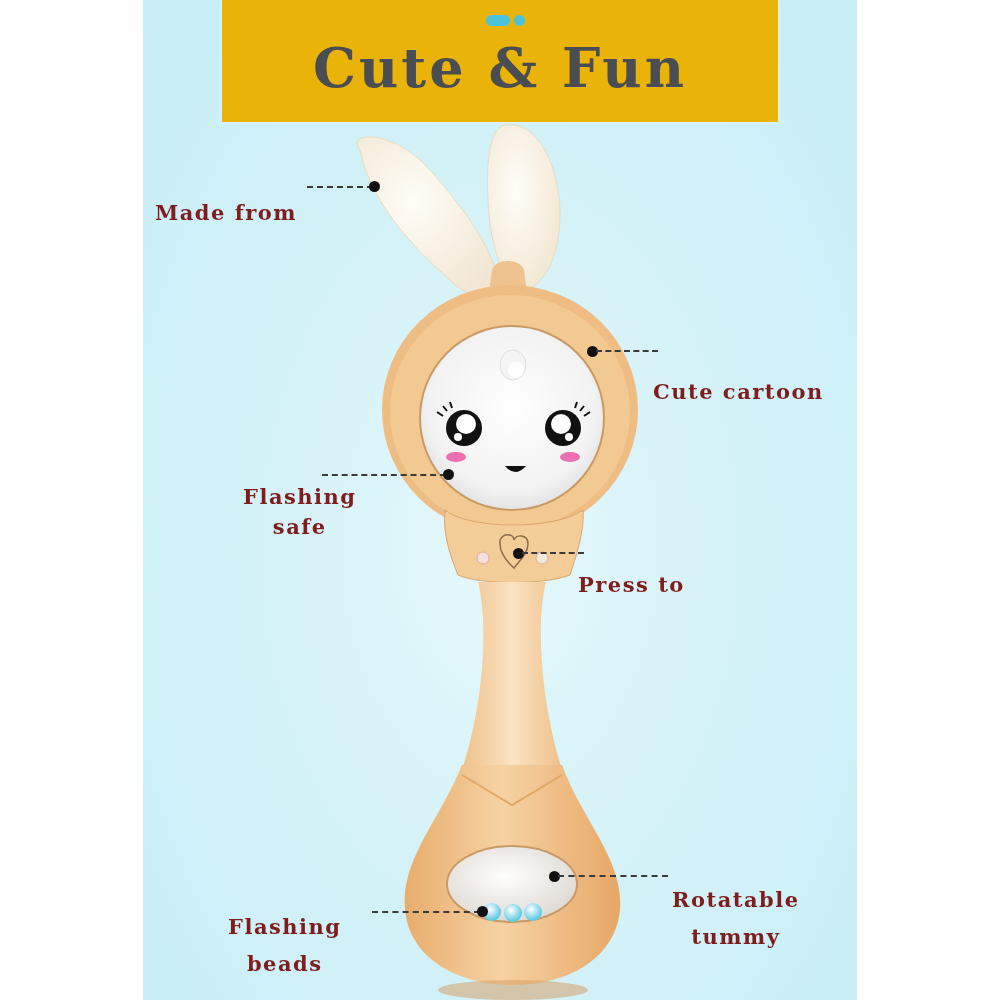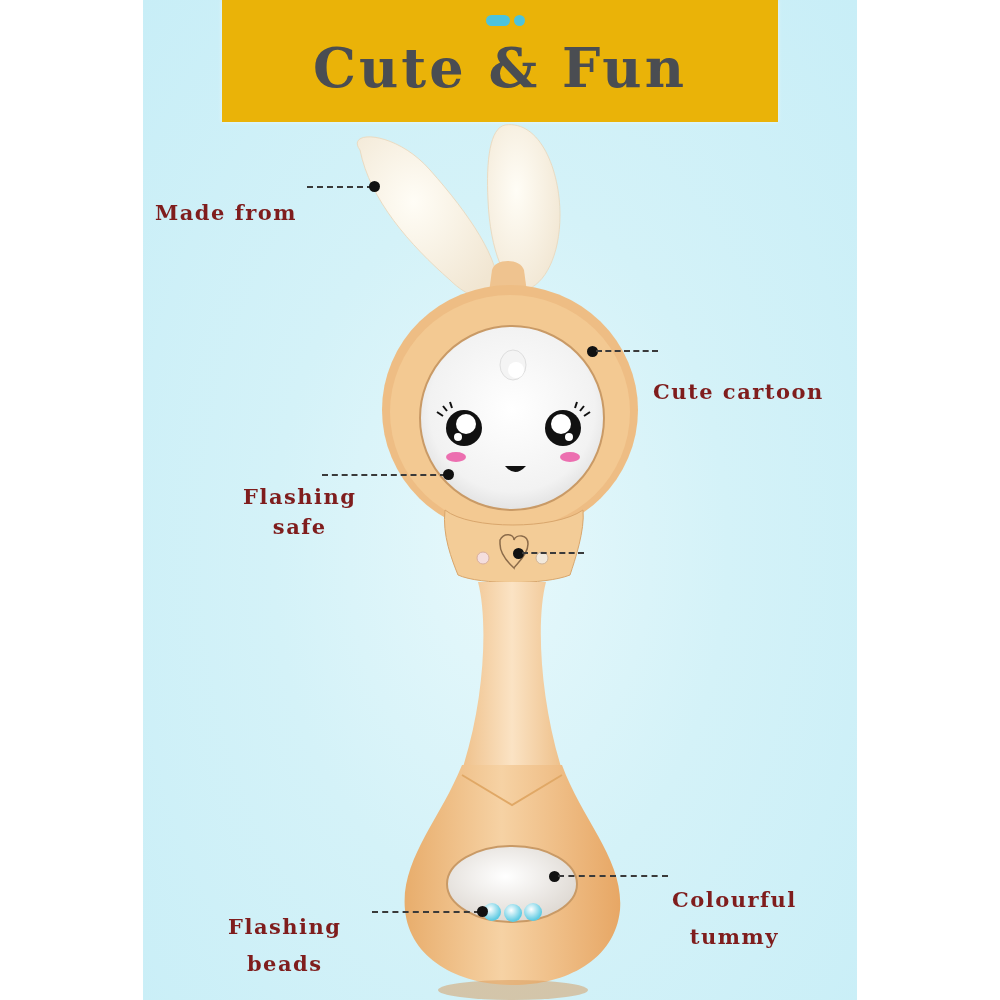--- a/index.html
+++ b/index.html
@@ -144,26 +144,27 @@
 <div class="leader" style="left:596px; top:350px; width:62px;"></div>
 
 <div class="label" style="left:243px; top:442px;">
   <div>Flashing</div>
   <div>safe</div>
 </div>
 <div class="leader" style="left:322px; top:474px; width:124px;"></div>
 <div class="pin" style="left:443px; top:469px;"></div>
 
 <div class="label" style="left:578px; top:530px;">
+  <div>Press to</div>
 </div>
 <div class="pin" style="left:513px; top:548px;"></div>
 <div class="leader" style="left:522px; top:552px; width:62px;"></div>
 
 <div class="label" style="left:672px; top:845px;">
-  <div>Colourful</div>
+  <div>Rotatable</div>
   <div style="margin-top:7px;">tummy</div>
 </div>
 <div class="pin" style="left:549px; top:871px;"></div>
 <div class="leader" style="left:558px; top:875px; width:110px;"></div>
 
 <div class="label" style="left:228px; top:872px;">
   <div>Flashing</div>
   <div style="margin-top:7px;">beads</div>
 </div>
 <div class="leader" style="left:372px; top:911px; width:108px;"></div>

